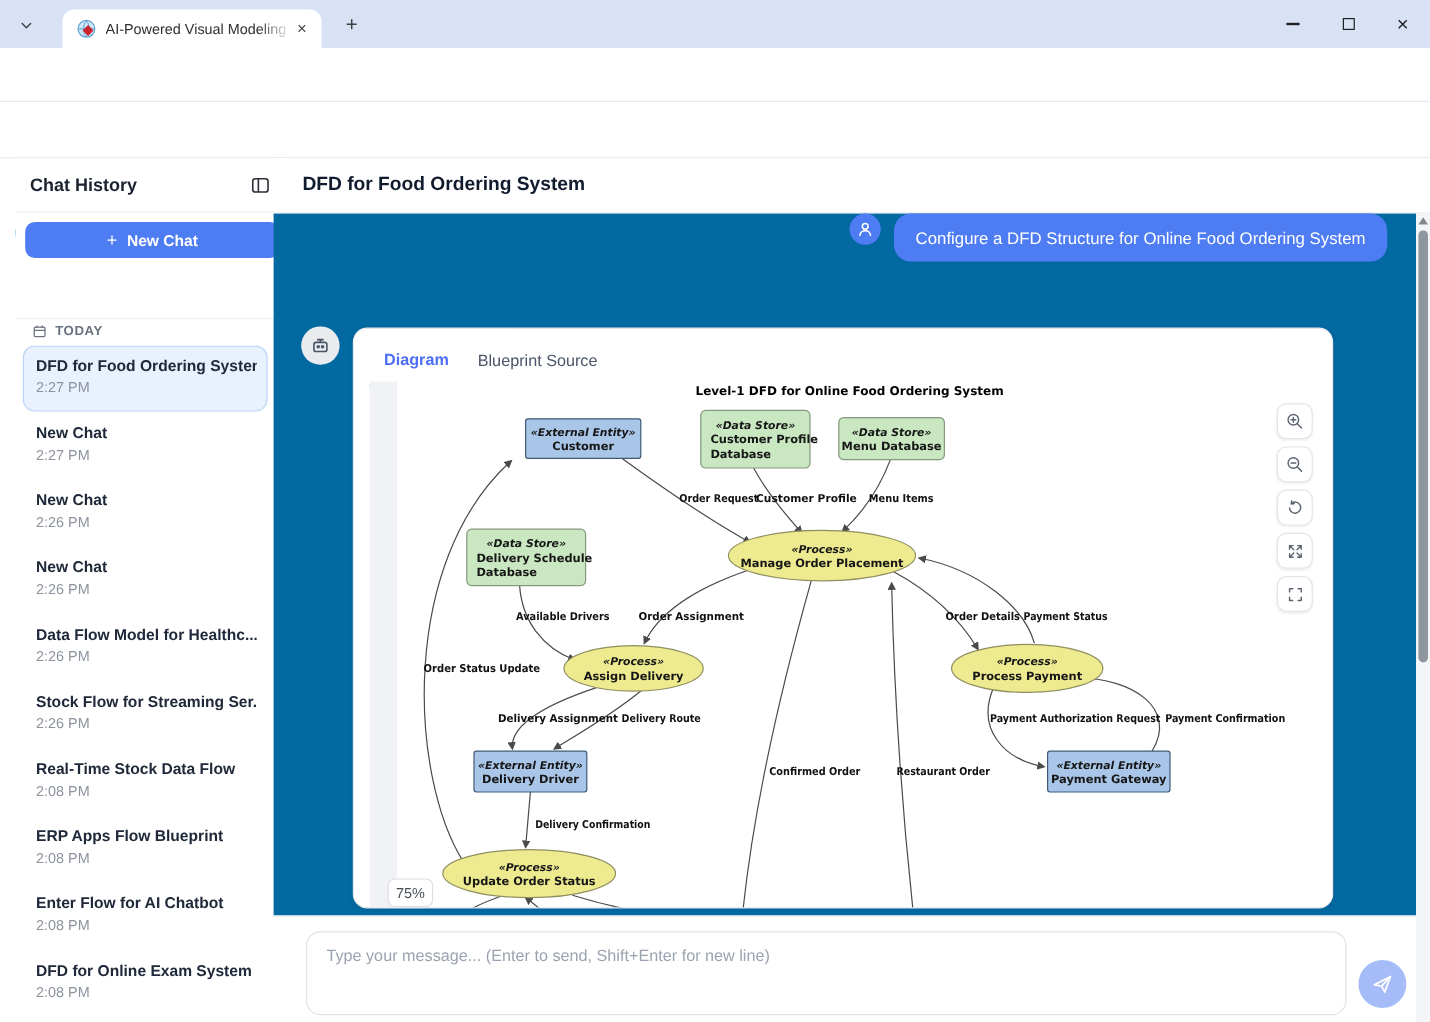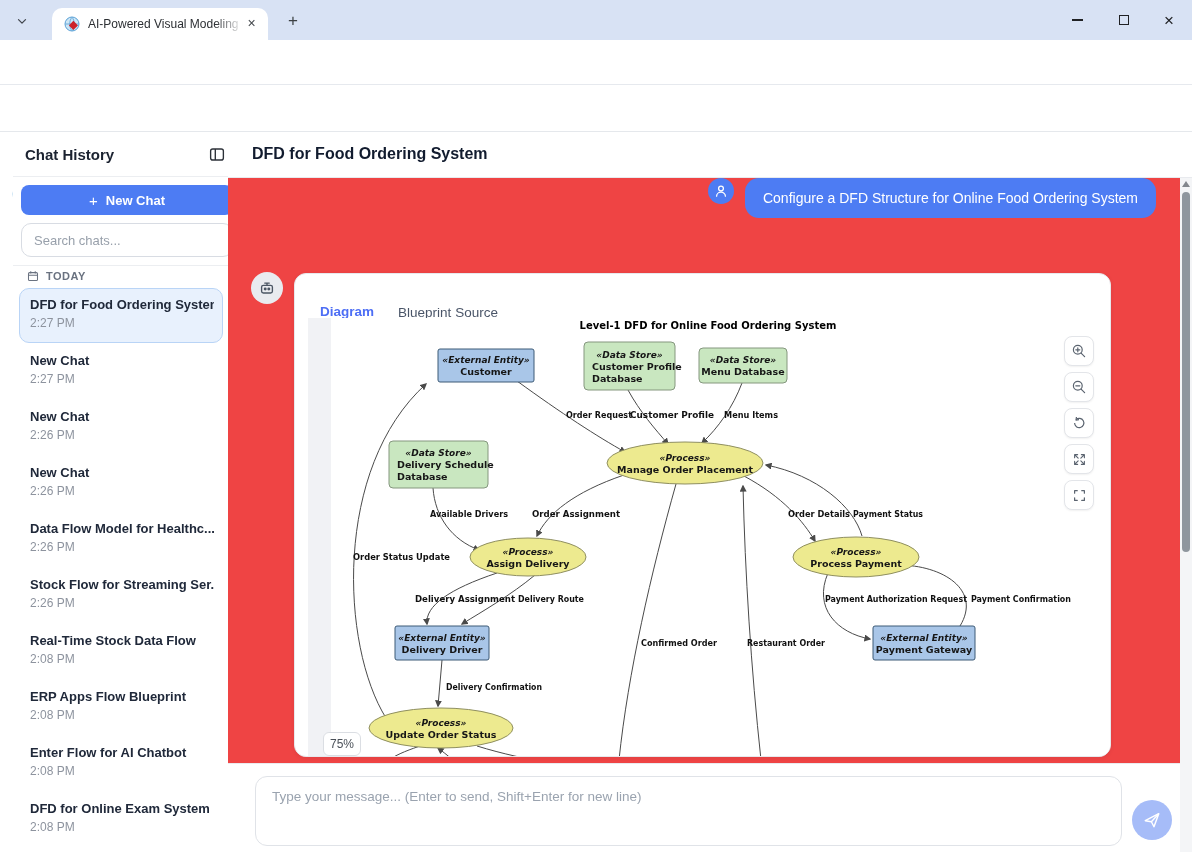--- a/index.html
+++ b/index.html
@@ -68,30 +68,30 @@
   .ci-title { font-size:13px; font-weight:700; color:#20293a; white-space:nowrap; overflow:hidden; }
   .ci-time { font-size:12px; color:#8d939e; margin-top:4px; }
   .sb-scroll { left:217px; top:158px; width:9px; height:560px; }
   .sb-thumb { left:0; top:12px; width:8px; height:48px; background:#b6bbc2; border-radius:4px; }
   .tri-up { width:0; height:0; border-left:4px solid transparent; border-right:4px solid transparent; border-bottom:6px solid #83878d; }
   .tri-dn { width:0; height:0; border-left:4px solid transparent; border-right:4px solid transparent; border-top:6px solid #83878d; }
 
   
   .main-header { left:228px; top:132px; width:964px; height:46px; background:#fff; border-bottom:1px solid #e8eaee; }
   .main-title { left:24px; top:13px; font-size:16px; font-weight:700; color:#111b2e; }
-  .chat-area { left:228px; top:178px; width:952px; height:585px; background:#ef4444; }
+  .chat-area { left:228px; top:178px; width:952px; height:585px; background:#0369a1; }
   .user-avatar { left:480px; top:0; width:26px; height:26px; border-radius:50%; background:#4d7cf3;
     display:flex; align-items:center; justify-content:center; }
   .user-bubble { left:517px; top:0; width:411px; height:40px; border-radius:14px; background:#4d7cf3;
     color:#fff; font-size:14px; display:flex; align-items:center; justify-content:center; }
   .bot-avatar { left:23px; top:94px; width:32px; height:32px; border-radius:50%; background:#e9ebef;
     display:flex; align-items:center; justify-content:center; color:#4a5563; }
   .card { left:66px; top:95px; width:817px; height:484px; background:#fff; border:1px solid #e7e9ed;
     border-radius:12px; box-shadow:0 1px 4px rgba(20,30,60,.07); overflow:hidden; }
-  .tabs { left:13px; top:16px; height:44px; display:flex; }
+  .tabs { left:13px; top:4px; height:44px; display:flex; }
   .dtab { height:44px; display:flex; align-items:center; justify-content:center; font-size:13.5px; }
   .dtab-1 { width:78px; color:#4d6ef5; font-weight:700; border-bottom:2.5px solid #4d6ef5; }
   .dtab-2 { width:112px; color:#4a5568; margin-left:6px; }
   .viewport { left:13px; top:44px; width:804px; height:440px; background:#fff; }
   .vp-strip { left:0; top:0; width:23px; height:440px; background:#f1f2f5; }
   .dfd-canvas { left:23px; top:0; }
   .dctl { left:769px; width:30px; height:30px; background:#fff; border:1px solid #e3e5e9; border-radius:8px;
     box-shadow:0 1px 2px rgba(0,0,0,.06); display:flex; align-items:center; justify-content:center; color:#5b6470; }
   .zoom-badge { left:28px; top:458px; width:38px; height:24px; background:#fff; border:1px solid #dbdee3; border-radius:6px;
     font-size:12px; color:#4a5058; display:flex; align-items:center; justify-content:center; }
@@ -235,21 +235,20 @@
       <svg width="18" height="17" viewBox="0 0 20 20" fill="none" stroke="currentColor" stroke-width="1.6">
           <rect x="2.5" y="3.5" width="15" height="13" rx="2.5"></rect>
           <path d="M8,3.5 V16.5"></path>
         </svg>
     </div>
     <div class="abs sb-div" style="top:44px;"></div>
     <button class="abs newchat">
         <span class="plus">+</span>
         <span>New Chat</span>
       </button>
-    <input class="abs sb-search" placeholder="Search chats..." style="">
     <div class="abs sb-div" style="top:133px;"></div>
     <div class="abs today-row">
       <span>
         <svg width="12" height="12" viewBox="0 0 16 16" fill="none" stroke="currentColor" stroke-width="1.4">
             <rect x="2" y="3.5" width="12" height="10.5" rx="1.5"></rect>
             <path d="M2,7 H14 M5,1.8 V4.5 M11,1.8 V4.5"></path>
           </svg>
       </span>
       <span class="today-label">TODAY</span>
     </div>

